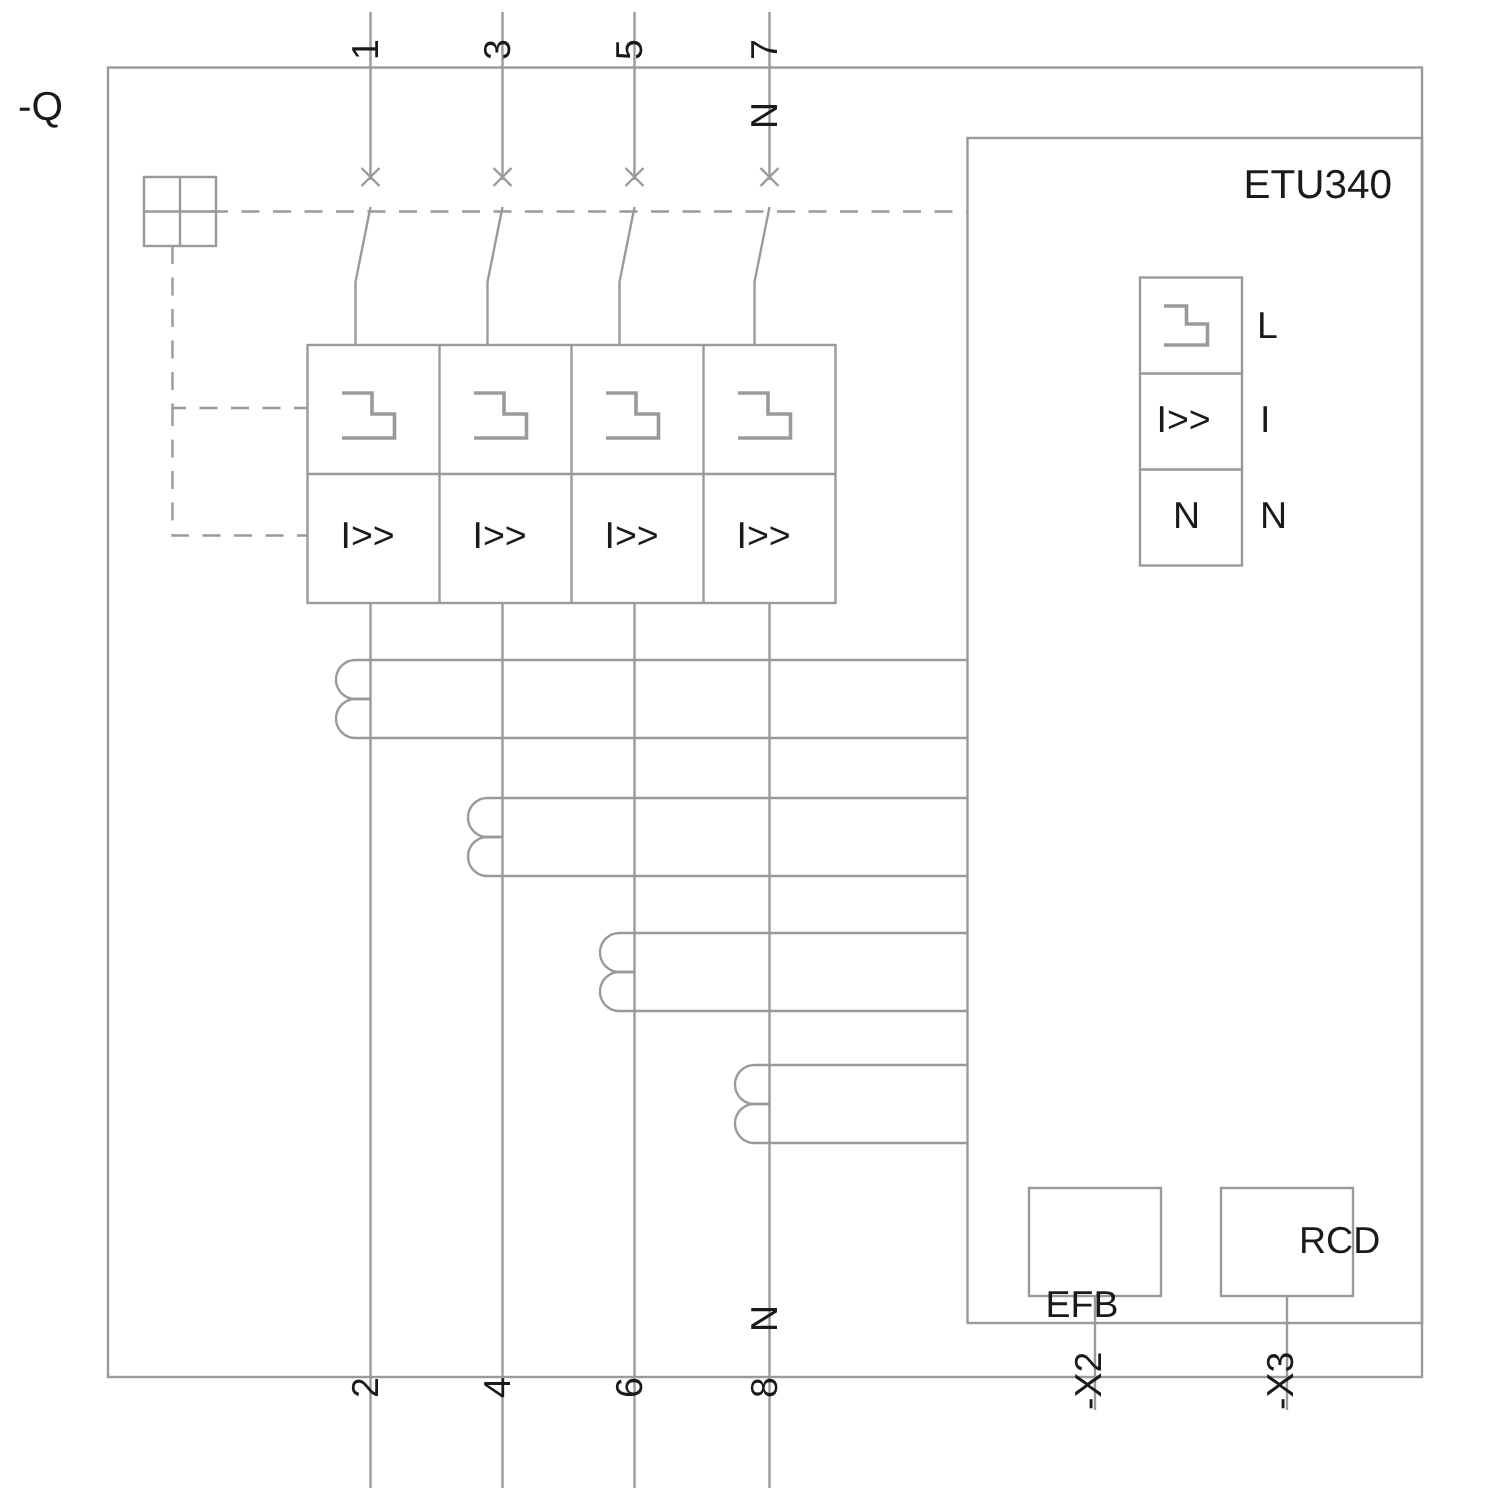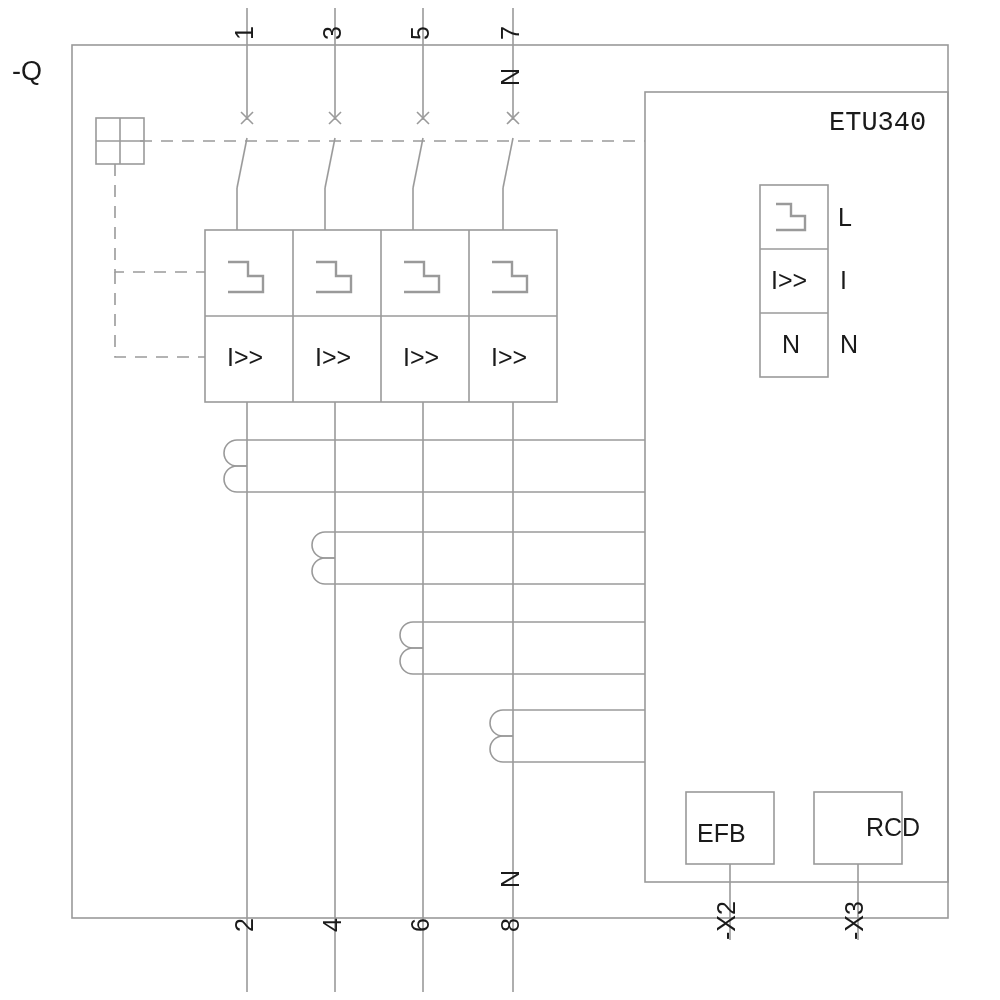--- a/index.html
+++ b/index.html
@@ -153,29 +153,29 @@
   <div class="lbl rot" style="left:320px; top:40px;">3</div>
   <div class="lbl rot" style="left:408px; top:40px;">5</div>
   <div class="lbl rot" style="left:498px; top:40px;">7</div>
   <div class="lbl rot" style="left:498px; top:86px;">N</div>
 
   <div class="lbl" style="left:227px; top:345px;">I&gt;&gt;</div>
   <div class="lbl" style="left:315px; top:345px;">I&gt;&gt;</div>
   <div class="lbl" style="left:403px; top:345px;">I&gt;&gt;</div>
   <div class="lbl" style="left:491px; top:345px;">I&gt;&gt;</div>
 
-  <div class="lbl big" style="left:829px; top:110px;font-family:Liberation Mono, monospace;">ETU340</div>
+  <div class="lbl big" style="left:829px; top:110px;">ETU340</div>
 
   <div class="lbl" style="left:838px; top:205px;">L</div>
   <div class="lbl" style="left:771px; top:268px;">I&gt;&gt;</div>
   <div class="lbl" style="left:840px; top:268px;">I</div>
   <div class="lbl" style="left:782px; top:332px;">N</div>
   <div class="lbl" style="left:840px; top:332px;">N</div>
 
-  <div class="lbl" style="left:697px; top:821px;">EFB</div>
+  <div class="lbl" style="left:697px; top:858px;">EFB</div>
   <div class="lbl" style="left:866px; top:815px;">RCD</div>
 
   <div class="lbl rot" style="left:714px; top:940px;">-X2</div>
   <div class="lbl rot" style="left:842px; top:940px;">-X3</div>
 
   <div class="lbl rot" style="left:498px; top:888px;">N</div>
 
   <div class="lbl rot" style="left:232px; top:932px;">2</div>
   <div class="lbl rot" style="left:320px; top:932px;">4</div>
   <div class="lbl rot" style="left:408px; top:932px;">6</div>

